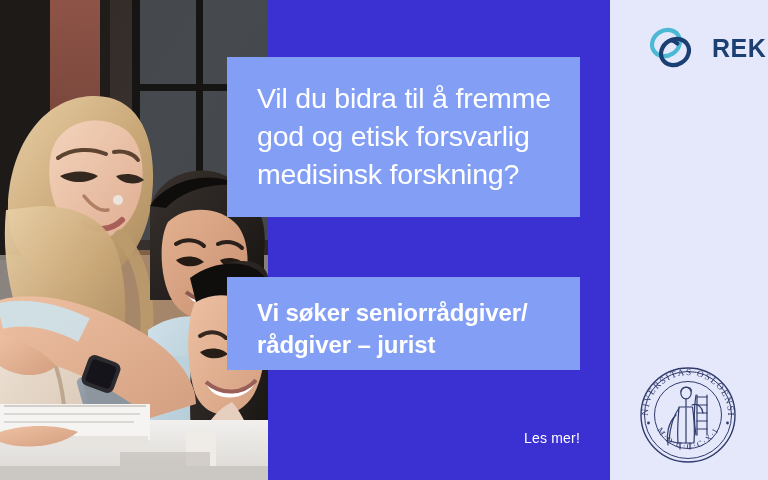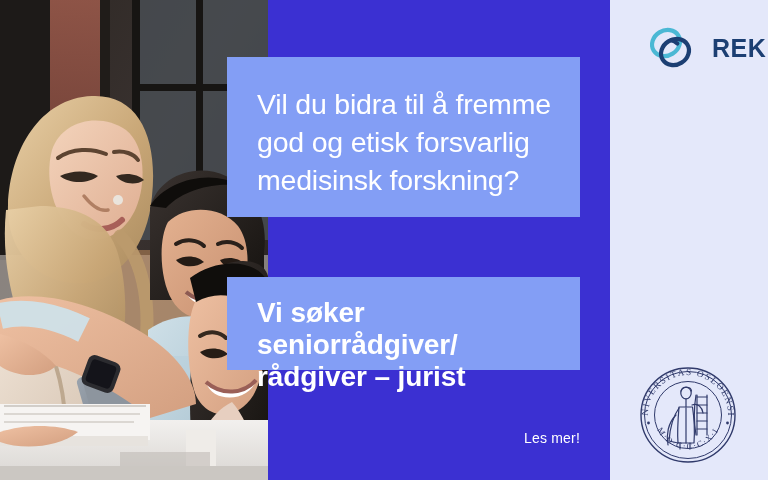--- a/index.html
+++ b/index.html
@@ -33,34 +33,34 @@
   .photo svg{display:block;width:268px;height:480px;}
 
   
   .textbox{
     position:absolute;
     background:#839ef5;
     box-sizing:border-box;
   }
   .headline-box{
     left:227px;top:57px;width:353px;height:160px;
-    padding:28px 26px 0 30px;
+    padding:22px 26px 0 30px;
   }
   .headline{
     margin:0;color:#ffffff;font-weight:400;
     font-size:28.5px;line-height:38px;letter-spacing:-0.2px;
     white-space:pre-line;
   }
   .role-box{
     left:227px;top:277px;width:353px;height:93px;
     padding:20px 26px 0 30px;
   }
   .role{
     margin:0;color:#ffffff;font-weight:700;
-    font-size:28px;line-height:32px;letter-spacing:-0.1px;
+    font-size:24px;line-height:32px;letter-spacing:-0.1px;
     white-space:pre-line;
   }
 
   
   .cta{
     position:absolute;left:380px;top:430px;width:200px;
     text-align:right;
     color:#ffffff;font-weight:400;font-size:14px;letter-spacing:0.2px;
     cursor:pointer;
   }

